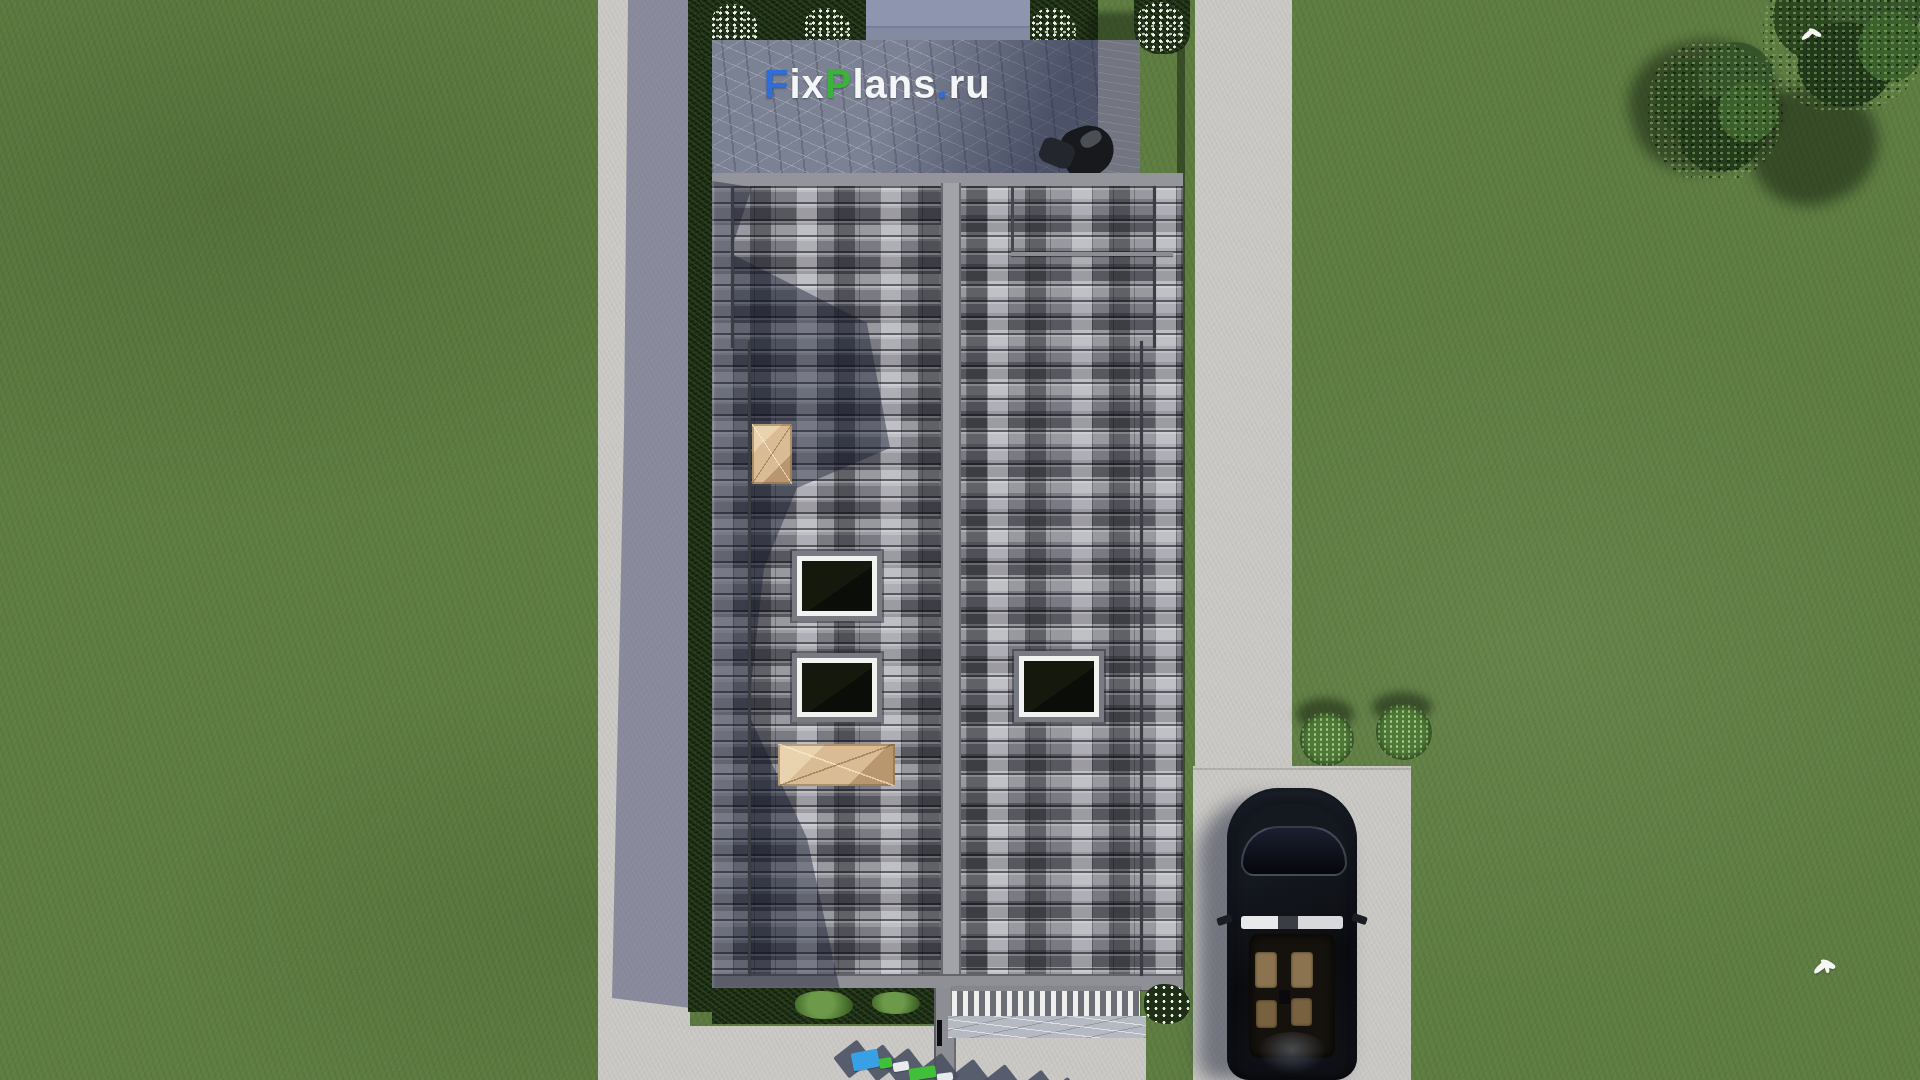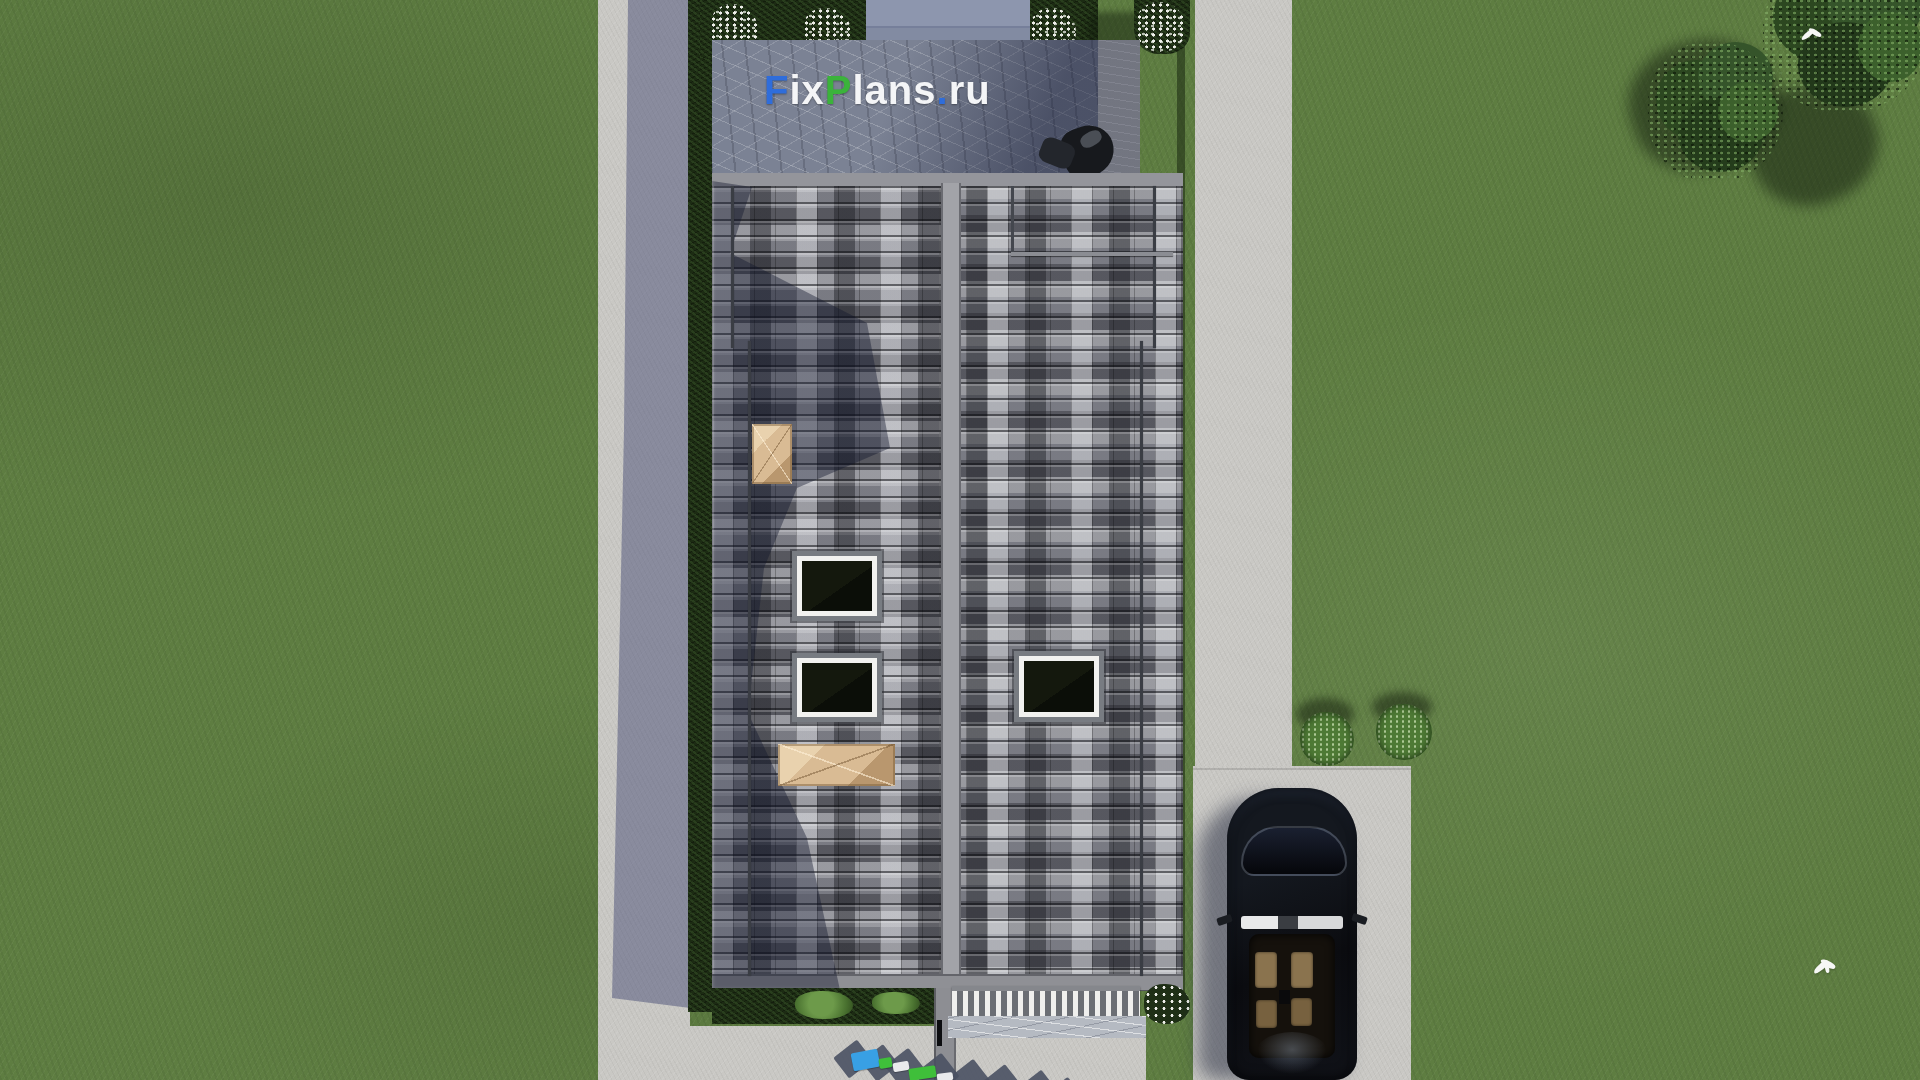--- a/index.html
+++ b/index.html
@@ -60,21 +60,21 @@
       repeating-linear-gradient(23deg, rgba(255,255,255,.20) 0 1px, rgba(255,255,255,0) 1px 14px),
       repeating-linear-gradient(-31deg, rgba(255,255,255,.15) 0 1px, rgba(255,255,255,0) 1px 19px),
       repeating-linear-gradient(84deg, rgba(20,22,34,.18) 0 2px, rgba(0,0,0,0) 2px 23px);
   }
   .patio-shade{left:0;top:0;width:100%;height:100%;
     background:linear-gradient(293deg, rgba(24,29,54,.48) 24%, rgba(24,29,54,0) 58%);}
   .patio-light{left:386px;top:0;width:42px;height:138px;background:#c6c7c5;
     background-image:repeating-linear-gradient(9deg, rgba(255,255,255,.45) 0 1px, rgba(0,0,0,0) 1px 8px);
     border-radius:0 0 0 14px;}
   
-  .logo{left:764px;top:68px;width:260px;height:46px;font-weight:bold;font-size:40px;
+  .logo{left:764px;top:62px;width:260px;height:46px;font-weight:bold;font-size:40px;
     letter-spacing:1px;white-space:nowrap;text-shadow:0 1px 2px rgba(0,0,0,.35);}
   .patio-object{left:1040px;top:124px;width:88px;height:56px;}
   .po1{left:22px;top:2px;width:52px;height:50px;background:#17191d;border-radius:40% 55% 60% 40%;transform:rotate(-18deg);}
   .po2{left:0;top:16px;width:34px;height:26px;background:#23262c;border-radius:30%;transform:rotate(22deg);}
   .po3{left:40px;top:8px;width:22px;height:14px;background:#4a4e55;border-radius:40%;transform:rotate(-30deg);}
   
   .roof{left:712px;top:173px;width:471px;height:817px;}
   .eave{left:0;width:471px;height:13px;background:#94959b;border-bottom:2px solid #5f6065;}
   .eave-top{top:0;}
   .eave-bottom{top:801px;height:14px;background:#8f9095;border-top:2px solid #63646a;border-bottom:1px solid #55565c;}

